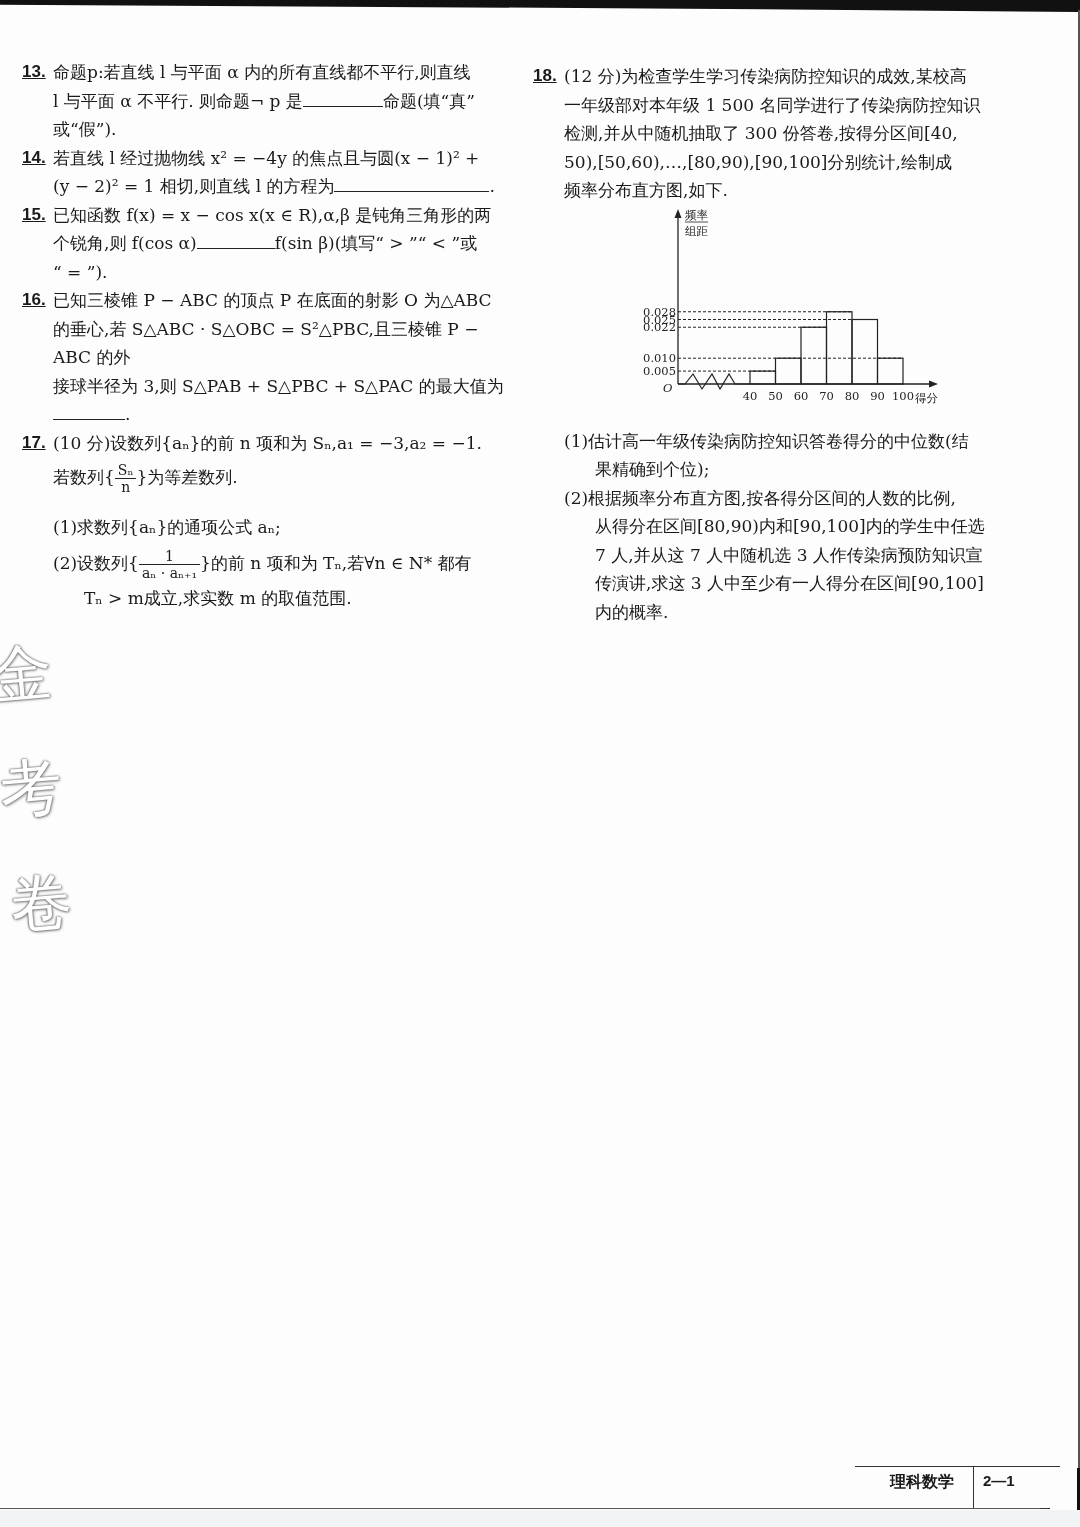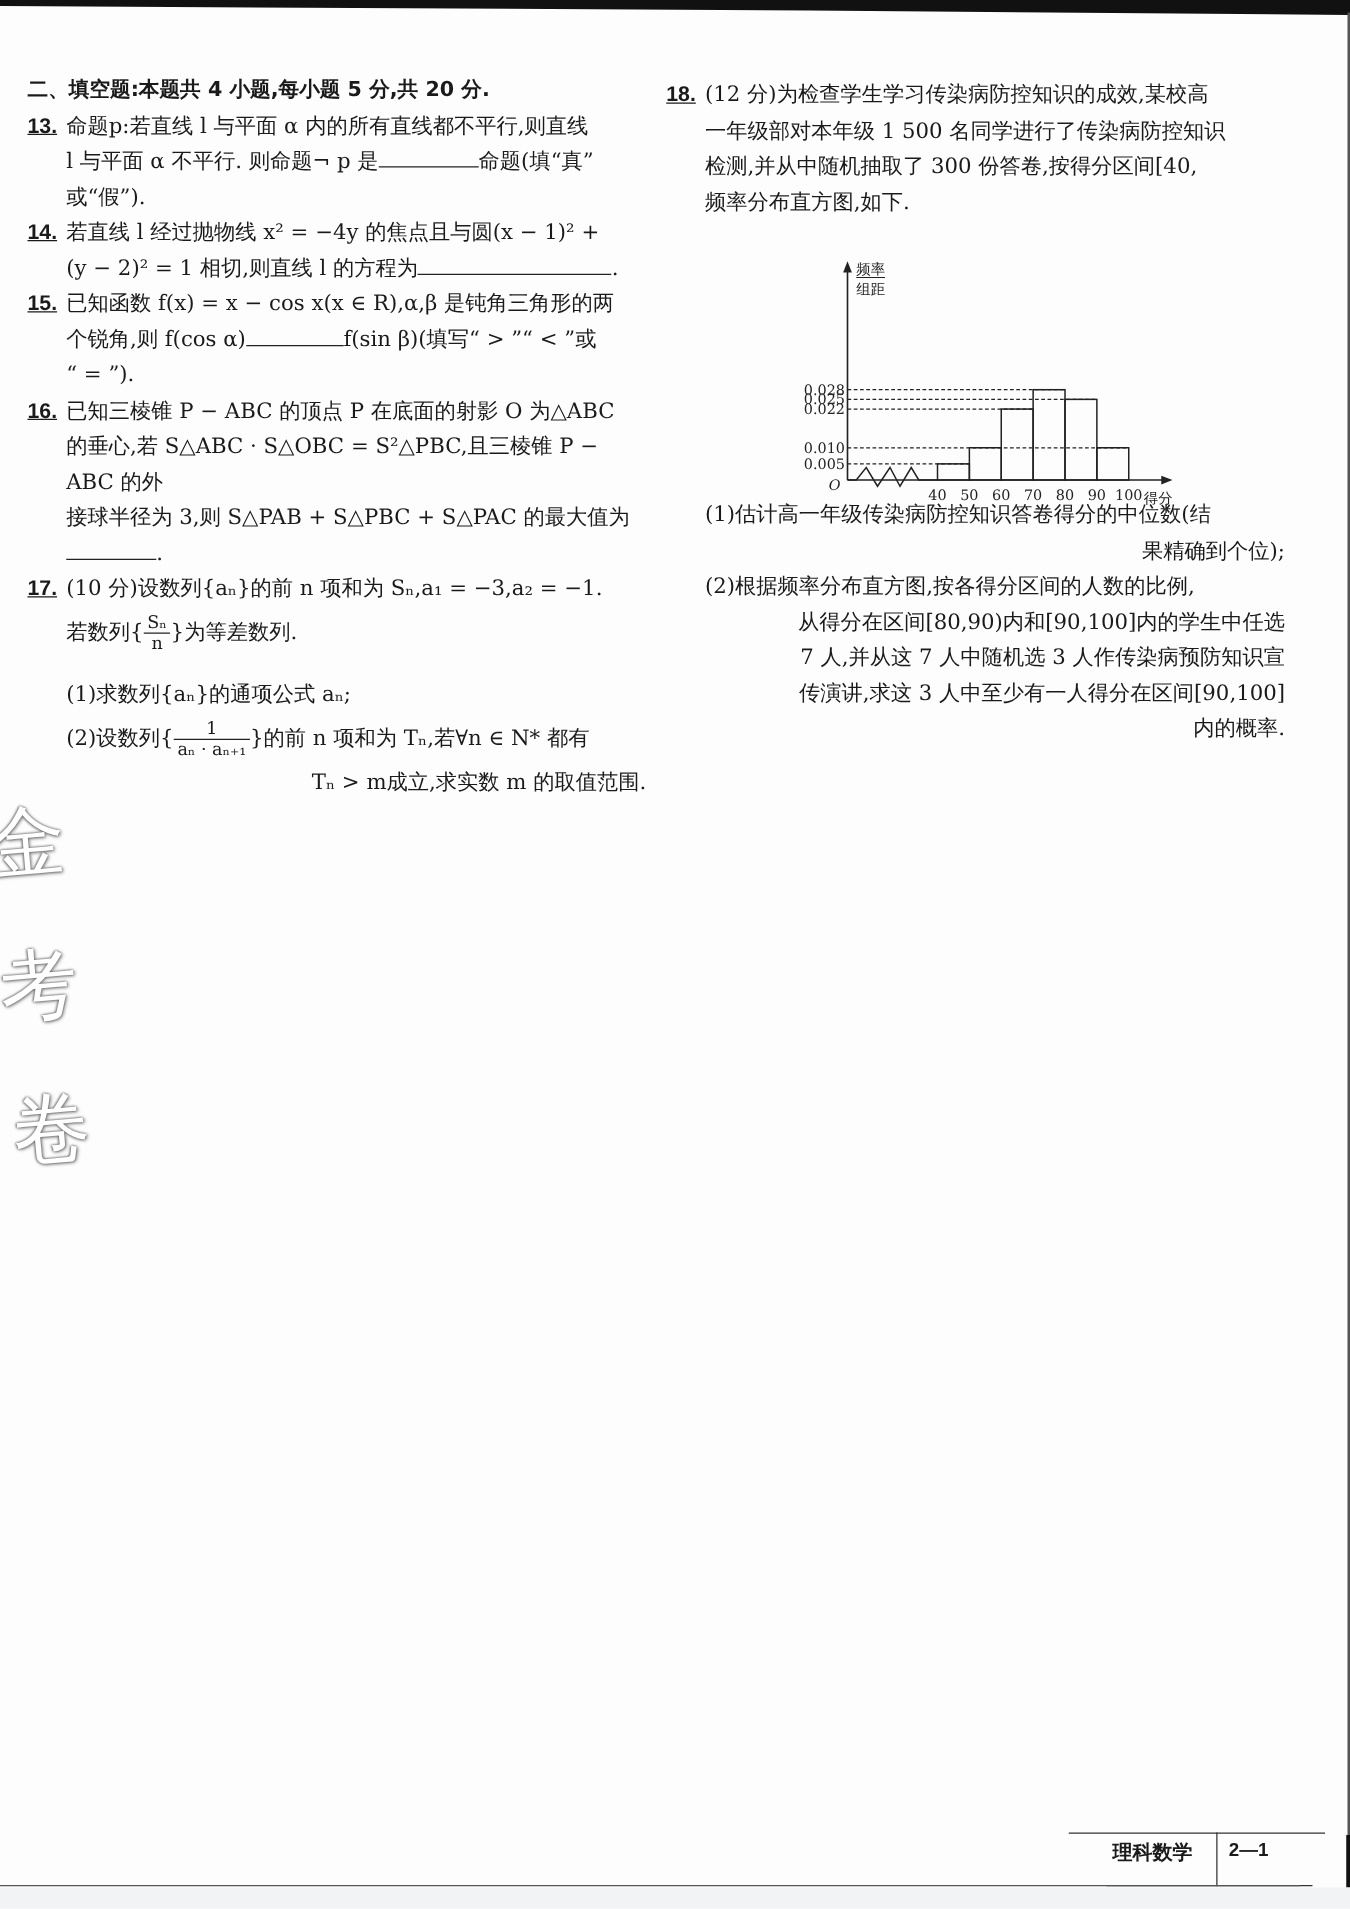--- a/index.html
+++ b/index.html
@@ -11,21 +11,21 @@
   .topbar { position:absolute; left:0; top:0; width:1080px; height:12px; background:#111;
     clip-path:polygon(0 0,100% 0,100% 100%,60% 70%,0 40%); }
   .rightedge { position:absolute; right:0; top:10px; width:2px; height:1490px; background:#555; }
   .bottomstrip { position:absolute; left:0; top:1510px; width:1080px; height:17px; background:#f1f3f5; }
   .col { position:absolute; font-size:17px; line-height:28.5px; }
   .col-left { left:22px; top:58px; width:495px; }
   .col-right { left:533px; top:62px; width:495px; }
   .sec { font-family:"DejaVu Sans","Liberation Sans",sans-serif; font-weight:bold; font-size:16.5px; }
   .q { position:relative; padding-left:31px; }
   .qn { position:absolute; left:0; top:0; font-family:"Liberation Sans","DejaVu Sans",sans-serif; font-weight:bold; font-size:17px;text-decoration:underline; }
-  .indent { padding-left:31px;text-align:right; }
+  .indent { padding-left:31px; }
   .blank { display:inline-block; border-bottom:1px solid #222; height:18px; vertical-align:baseline; }
   .frac { display:inline-block; vertical-align:middle; text-align:center; line-height:16px; font-size:14px; }
   .frac .num { display:block; border-bottom:1px solid #222; padding:0 3px; }
   .frac .den { display:block; padding:0 3px; }
   .chart { position:absolute; left:630px; top:205px; width:320px; height:205px; }
   .chart svg text { font-family:"DejaVu Serif","Liberation Serif",serif; font-size:11.5px; fill:#222; }
   .watermark { position:absolute; left:0; top:615px; width:70px; font-size:62px; line-height:115px;
     color:#fff; text-shadow:0 0 2px #666, 1px 1px 3px #888, -1px 0 2px #999;
     font-family:"DejaVu Serif",serif; transform:rotate(-5deg); }
   .footer { position:absolute; left:855px; top:1462px; width:200px; height:50px;text-align:center; }
@@ -37,21 +37,20 @@
   .bottomline { position:absolute; left:0; top:1508px; width:1040px; height:1px; background:#555; }
   .cornerbar { position:absolute; left:1077px; top:1468px; width:3px; height:42px; background:#111; }
 </style>
 </head>
 <body>
 
 <div class="topbar"></div>
 <div class="rightedge"></div>
 
 <div class="col col-left">
-  <div class="sec">二、填空题:本题共 4 小题,每小题 5 分,共 20 分.</div>
 
   <div class="q">
     <span class="qn">13.</span>
     <div>命题p:若直线 l 与平面 α 内的所有直线都不平行,则直线</div>
     <div><span>l 与平面 α 不平行. 则命题¬ p 是</span><span class="blank" style="width:80px"></span><span>命题(填“真”</span></div>
     <div>或“假”).</div>
   </div>
 
   <div class="q">
     <span class="qn">14.</span>
@@ -88,20 +87,21 @@
     <div class="indent">Tₙ &gt; m成立,求实数 m 的取值范围.</div>
   </div>
 </div>
 
 <div class="col col-right">
   <div class="q">
     <span class="qn">18.</span>
     <div>(12 分)为检查学生学习传染病防控知识的成效,某校高</div>
     <div>一年级部对本年级 1 500 名同学进行了传染病防控知识</div>
     <div>检测,并从中随机抽取了 300 份答卷,按得分区间[40,</div>
+    <div>50),[50,60),…,[80,90),[90,100]分别统计,绘制成</div>
     <div>频率分布直方图,如下.</div>
   </div>
   <div style="height:222px"></div>
   <div class="q">
     <div>(1)估计高一年级传染病防控知识答卷得分的中位数(结</div>
     <div class="indent">果精确到个位);</div>
     <div>(2)根据频率分布直方图,按各得分区间的人数的比例,</div>
     <div class="indent">从得分在区间[80,90)内和[90,100]内的学生中任选</div>
     <div class="indent">7 人,并从这 7 人中随机选 3 人作传染病预防知识宣</div>
     <div class="indent">传演讲,求这 3 人中至少有一人得分在区间[90,100]</div>

